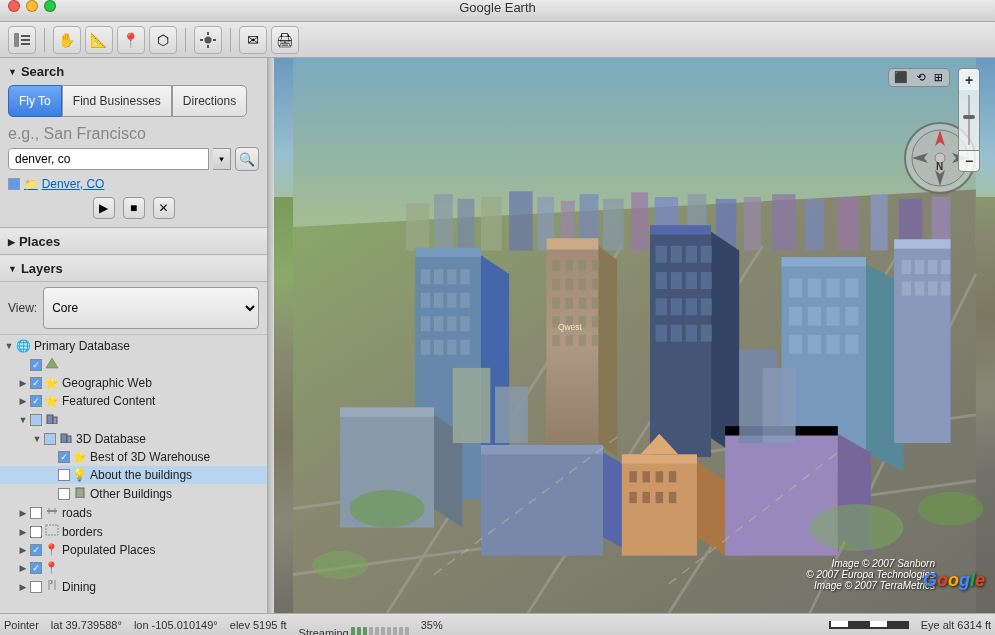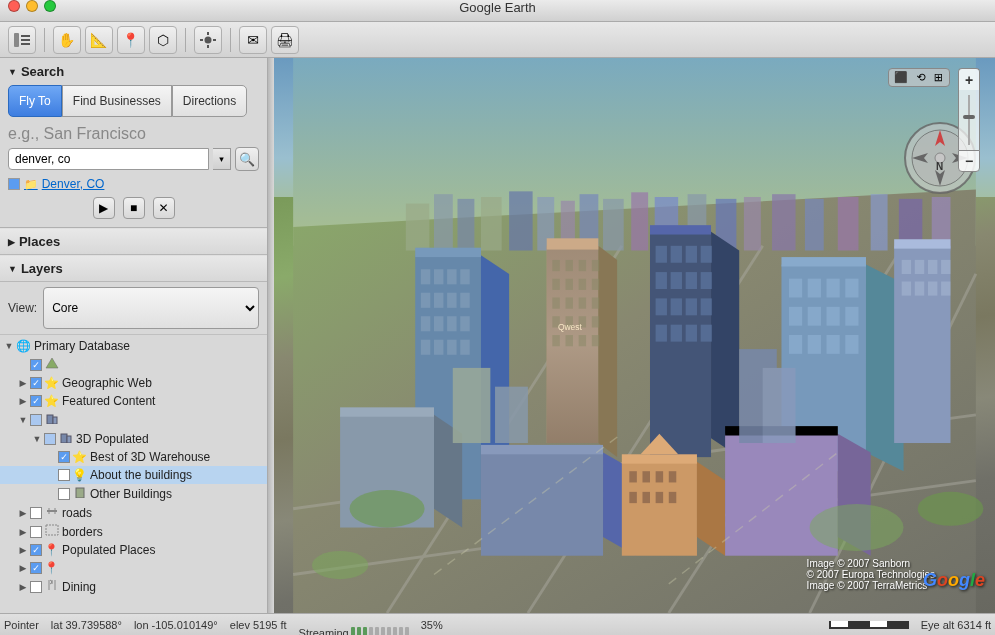--- a/index.html
+++ b/index.html
@@ -396,24 +396,25 @@
       left: -5px;
       top: 20px;
     }
 
     
     .attribution {
       position: absolute;
       bottom: 22px;
       right: 60px;
       z-index: 50;
-      text-align: left;
+      text-align: right;
       font-size: 10px;
       color: white;
       text-shadow: 1px 1px 2px rgba(0,0,0,0.8);
+      font-style: italic;
     }
     .google-logo {
       position: absolute;
       bottom: 22px;
       right: 10px;
       z-index: 50;
       font-size: 18px;
       font-weight: bold;
       color: white;
       text-shadow: 1px 1px 3px rgba(0,0,0,0.8);
@@ -638,21 +639,21 @@
         <div class="tree-item">
           <div class="tree-indent" style="width:30px"></div>
           <span class="tree-arrow">▼</span>
           <div class="tree-checkbox partial"></div>
           <span class="tree-icon">
             <svg width="14" height="12" viewBox="0 0 14 12">
               <rect x="2" y="3" width="6" height="9" fill="#7788aa" stroke="#556"></rect>
               <rect x="8" y="5" width="4" height="7" fill="#8899bb" stroke="#556"></rect>
             </svg>
           </span>
-          <span class="tree-label">3D Populated</span>
+          <span class="tree-label">3D Database</span>
         </div>
 
         <div class="tree-item">
           <div class="tree-indent" style="width:44px"></div>
           <span class="tree-arrow"></span>
           <div class="tree-checkbox checked">✓</div>
           <span class="tree-icon">⭐</span>
           <span class="tree-label">Best of 3D Warehouse</span>
         </div>
 

